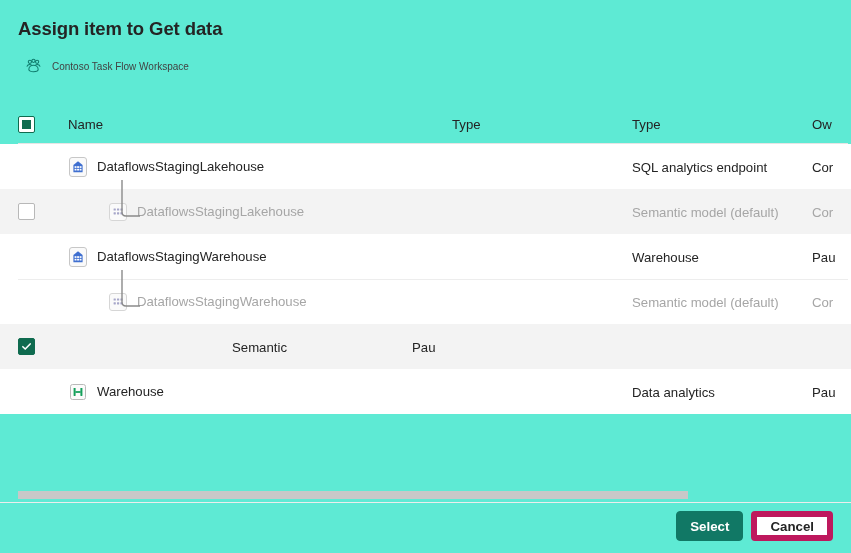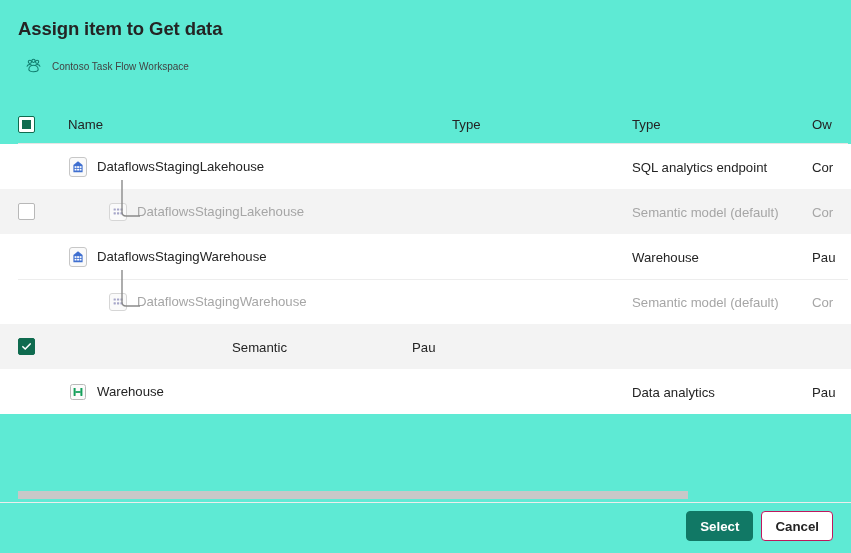--- a/index.html
+++ b/index.html
@@ -189,21 +189,21 @@
   }
   .btn.primary {
     background: #117865;
     color: #ffffff;
     border: 1px solid #117865;
     font-weight: bold;
   }
   .btn.secondary {
     background: #ffffff;
     color: #242424;
-    border: 1px solid #be185d;
+    border: 6px solid #be185d;
     font-weight: bold;
   }
 </style>
 </head>
 <body>
 
 <div id="dialog">
 
   <div class="dlg-title">Assign item to Get data</div>
 

